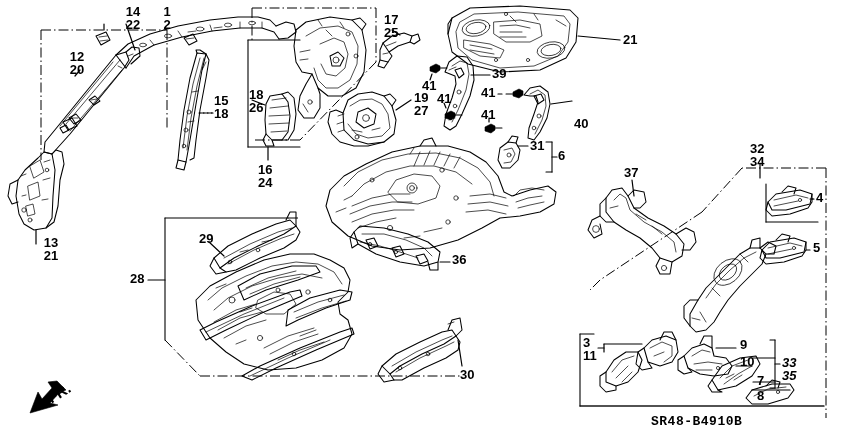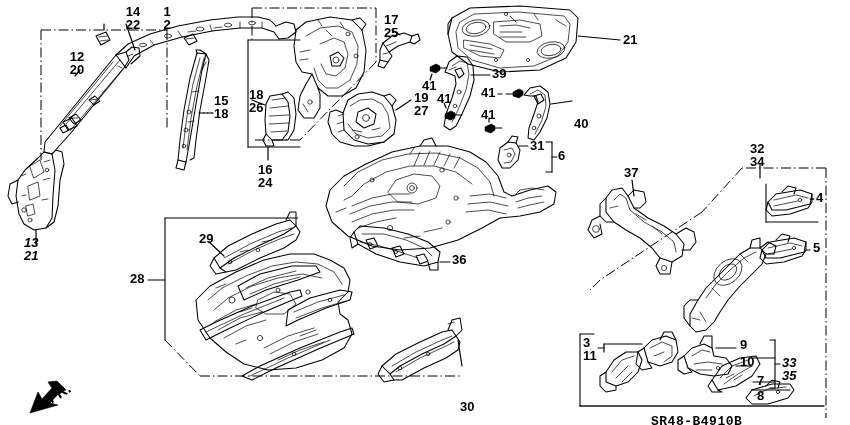--- a/index.html
+++ b/index.html
@@ -544,21 +544,21 @@
 
 <div class="lbl stk" style="left:62px;top:50px;text-align:center;width:30px;">12
 20</div>
 
 <div class="lbl stk" style="left:120px;top:5px;text-align:center;width:26px;">14
 22</div>
 
 <div class="lbl stk" style="left:214px;top:94px;text-align:left;">15
 18</div>
 
-<div class="lbl stk" style="left:24px;top:236px;width:26px;font-style:italic;">13
+<div class="lbl stk" style="left:38px;top:236px;text-align:center;width:26px;">13
 21</div>
 
 <div class="lbl stk" style="left:249px;top:88px;text-align:left;">18
 26</div>
 
 <div class="lbl stk" style="left:258px;top:163px;text-align:left;width:26px;">16
 24</div>
 
 <div class="lbl stk" style="left:372px;top:13px;text-align:left;margin-left:12px;">17
 25</div>
@@ -580,21 +580,21 @@
 <div class="lbl" style="left:530px;top:139px;">31</div>
 
 <div class="lbl" style="left:558px;top:149px;">6</div>
 
 <div class="lbl" style="left:130px;top:272px;">28</div>
 
 <div class="lbl" style="left:199px;top:232px;">29</div>
 
 <div class="lbl" style="left:452px;top:253px;">36</div>
 
-<div class="lbl" style="left:460px;top:368px;margin-top:32px;">30</div>
+<div class="lbl" style="left:460px;top:368px;">30</div>
 
 <div class="lbl" style="left:624px;top:166px;">37</div>
 
 <div class="lbl stk" style="left:750px;top:142px;text-align:right;">32
 34</div>
 
 <div class="lbl" style="left:816px;top:191px;">4</div>
 
 <div class="lbl" style="left:813px;top:241px;">5</div>
 

